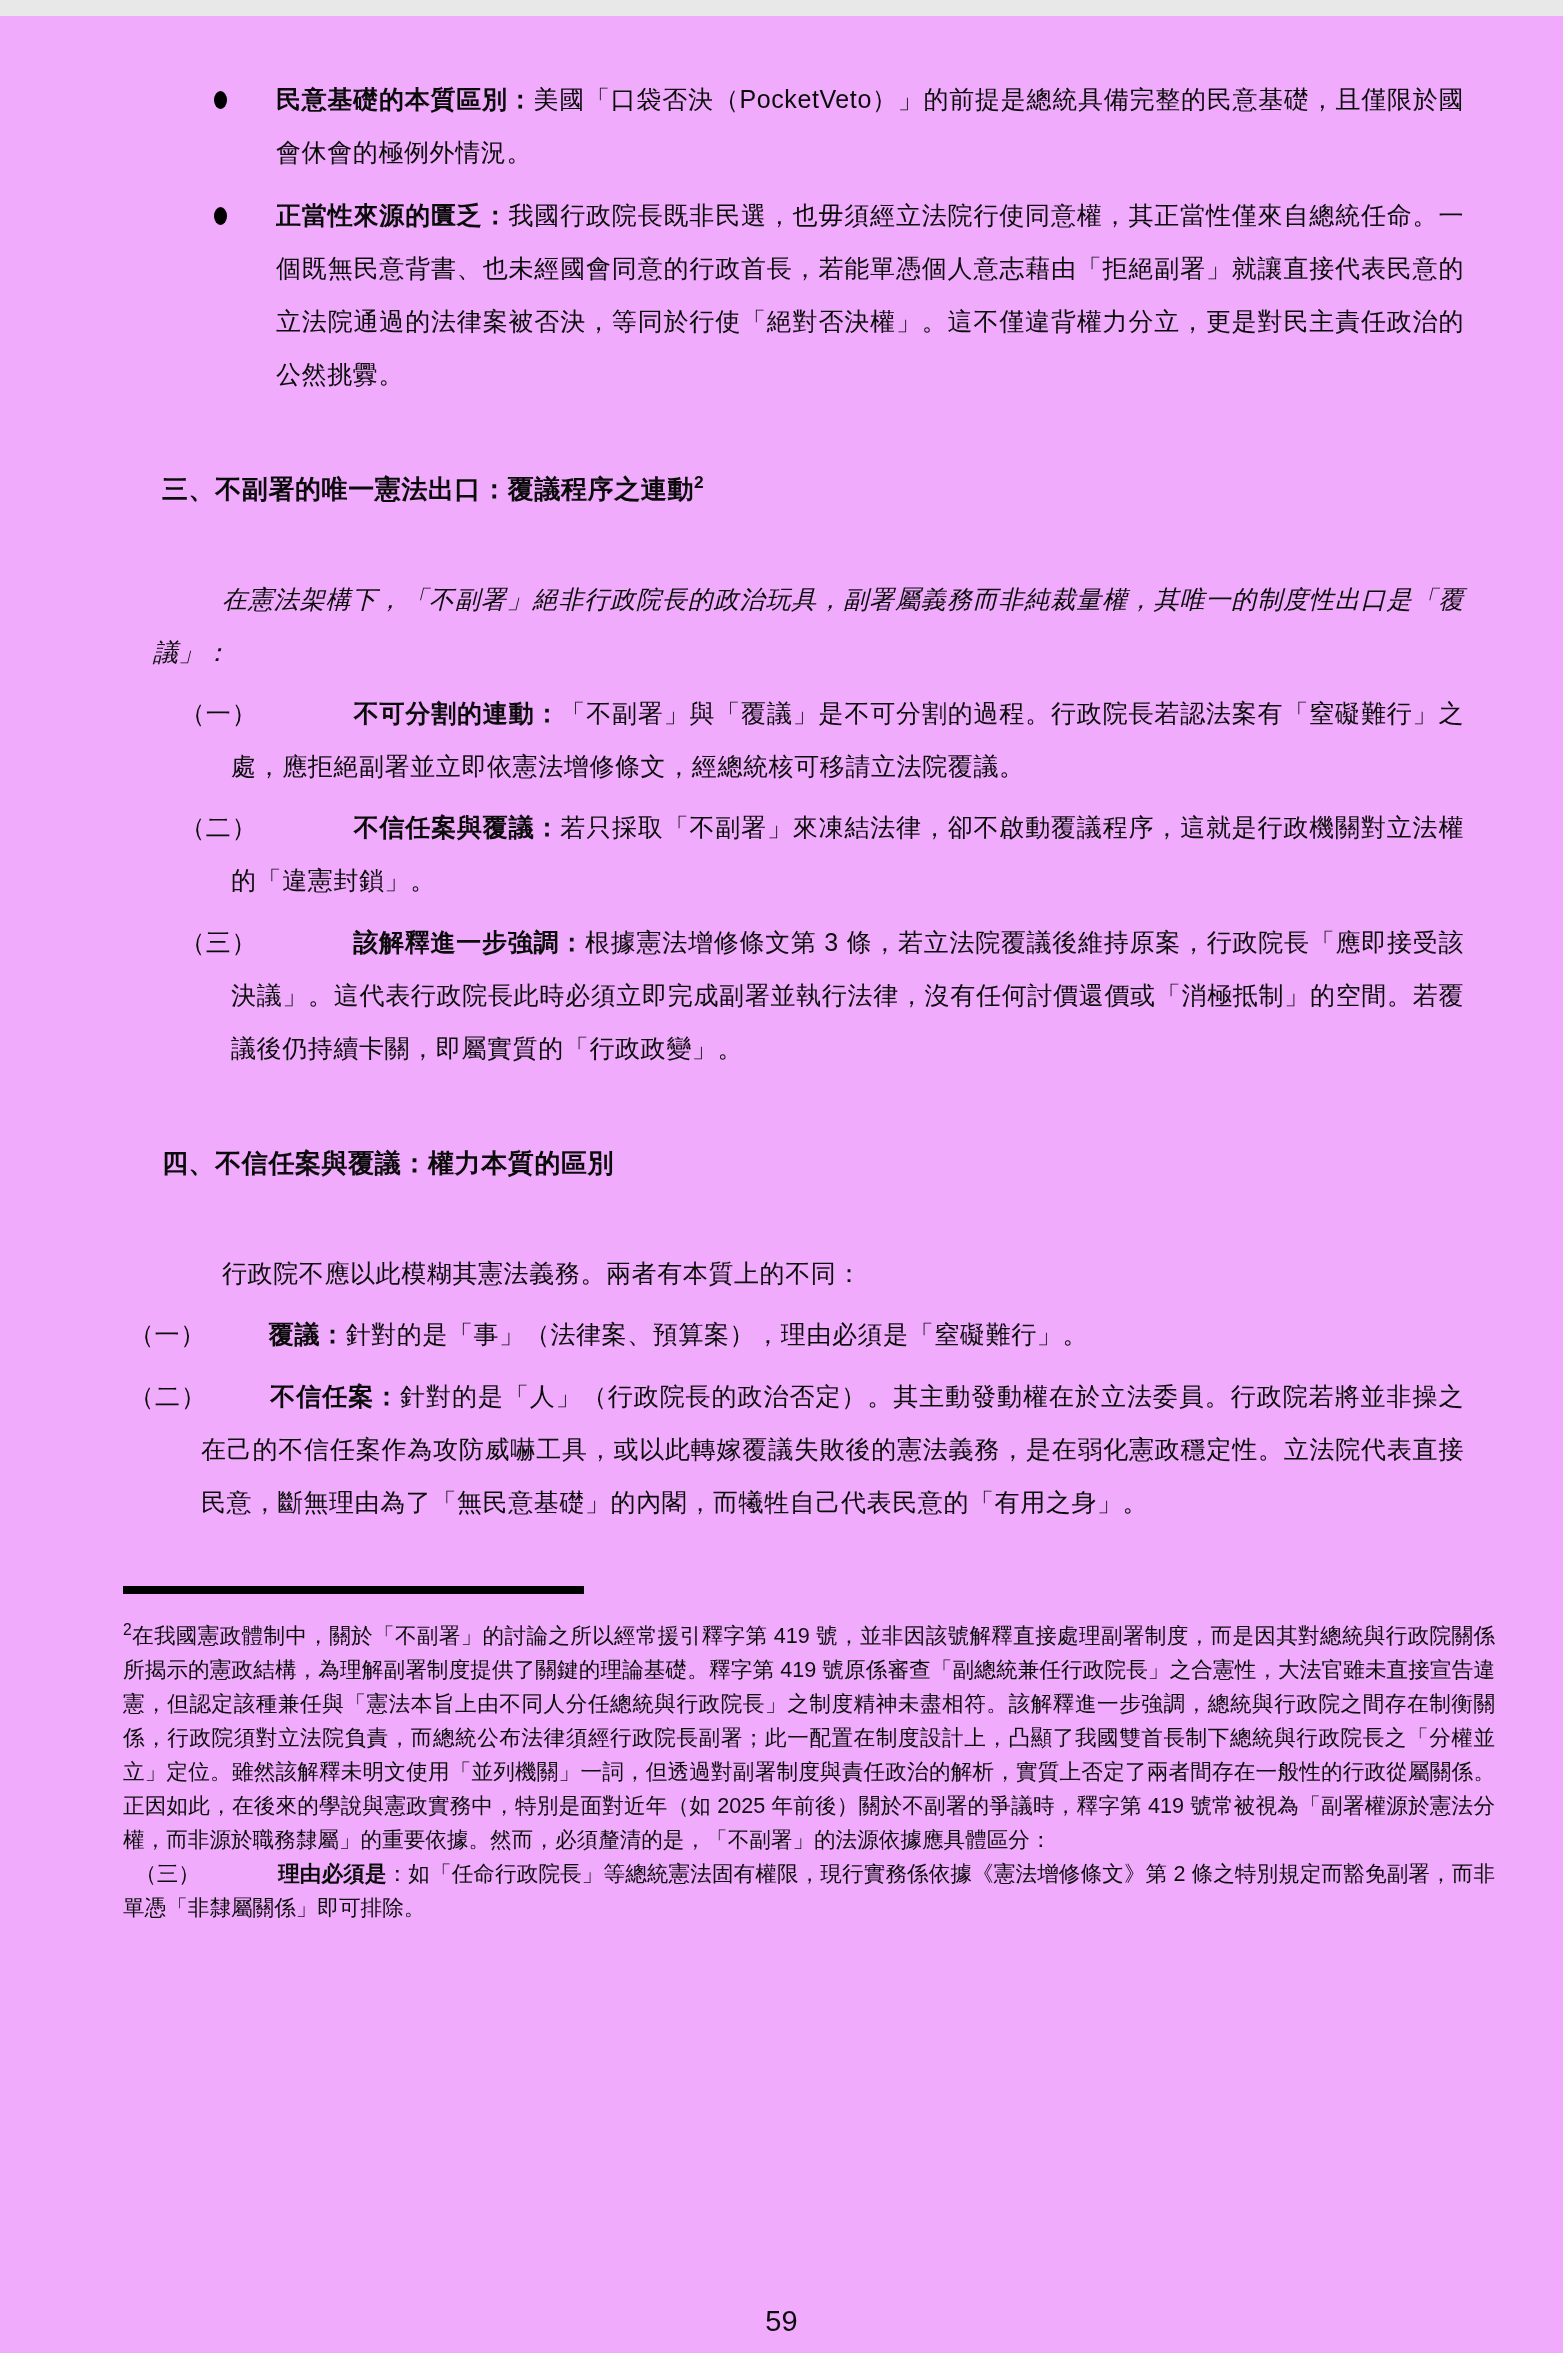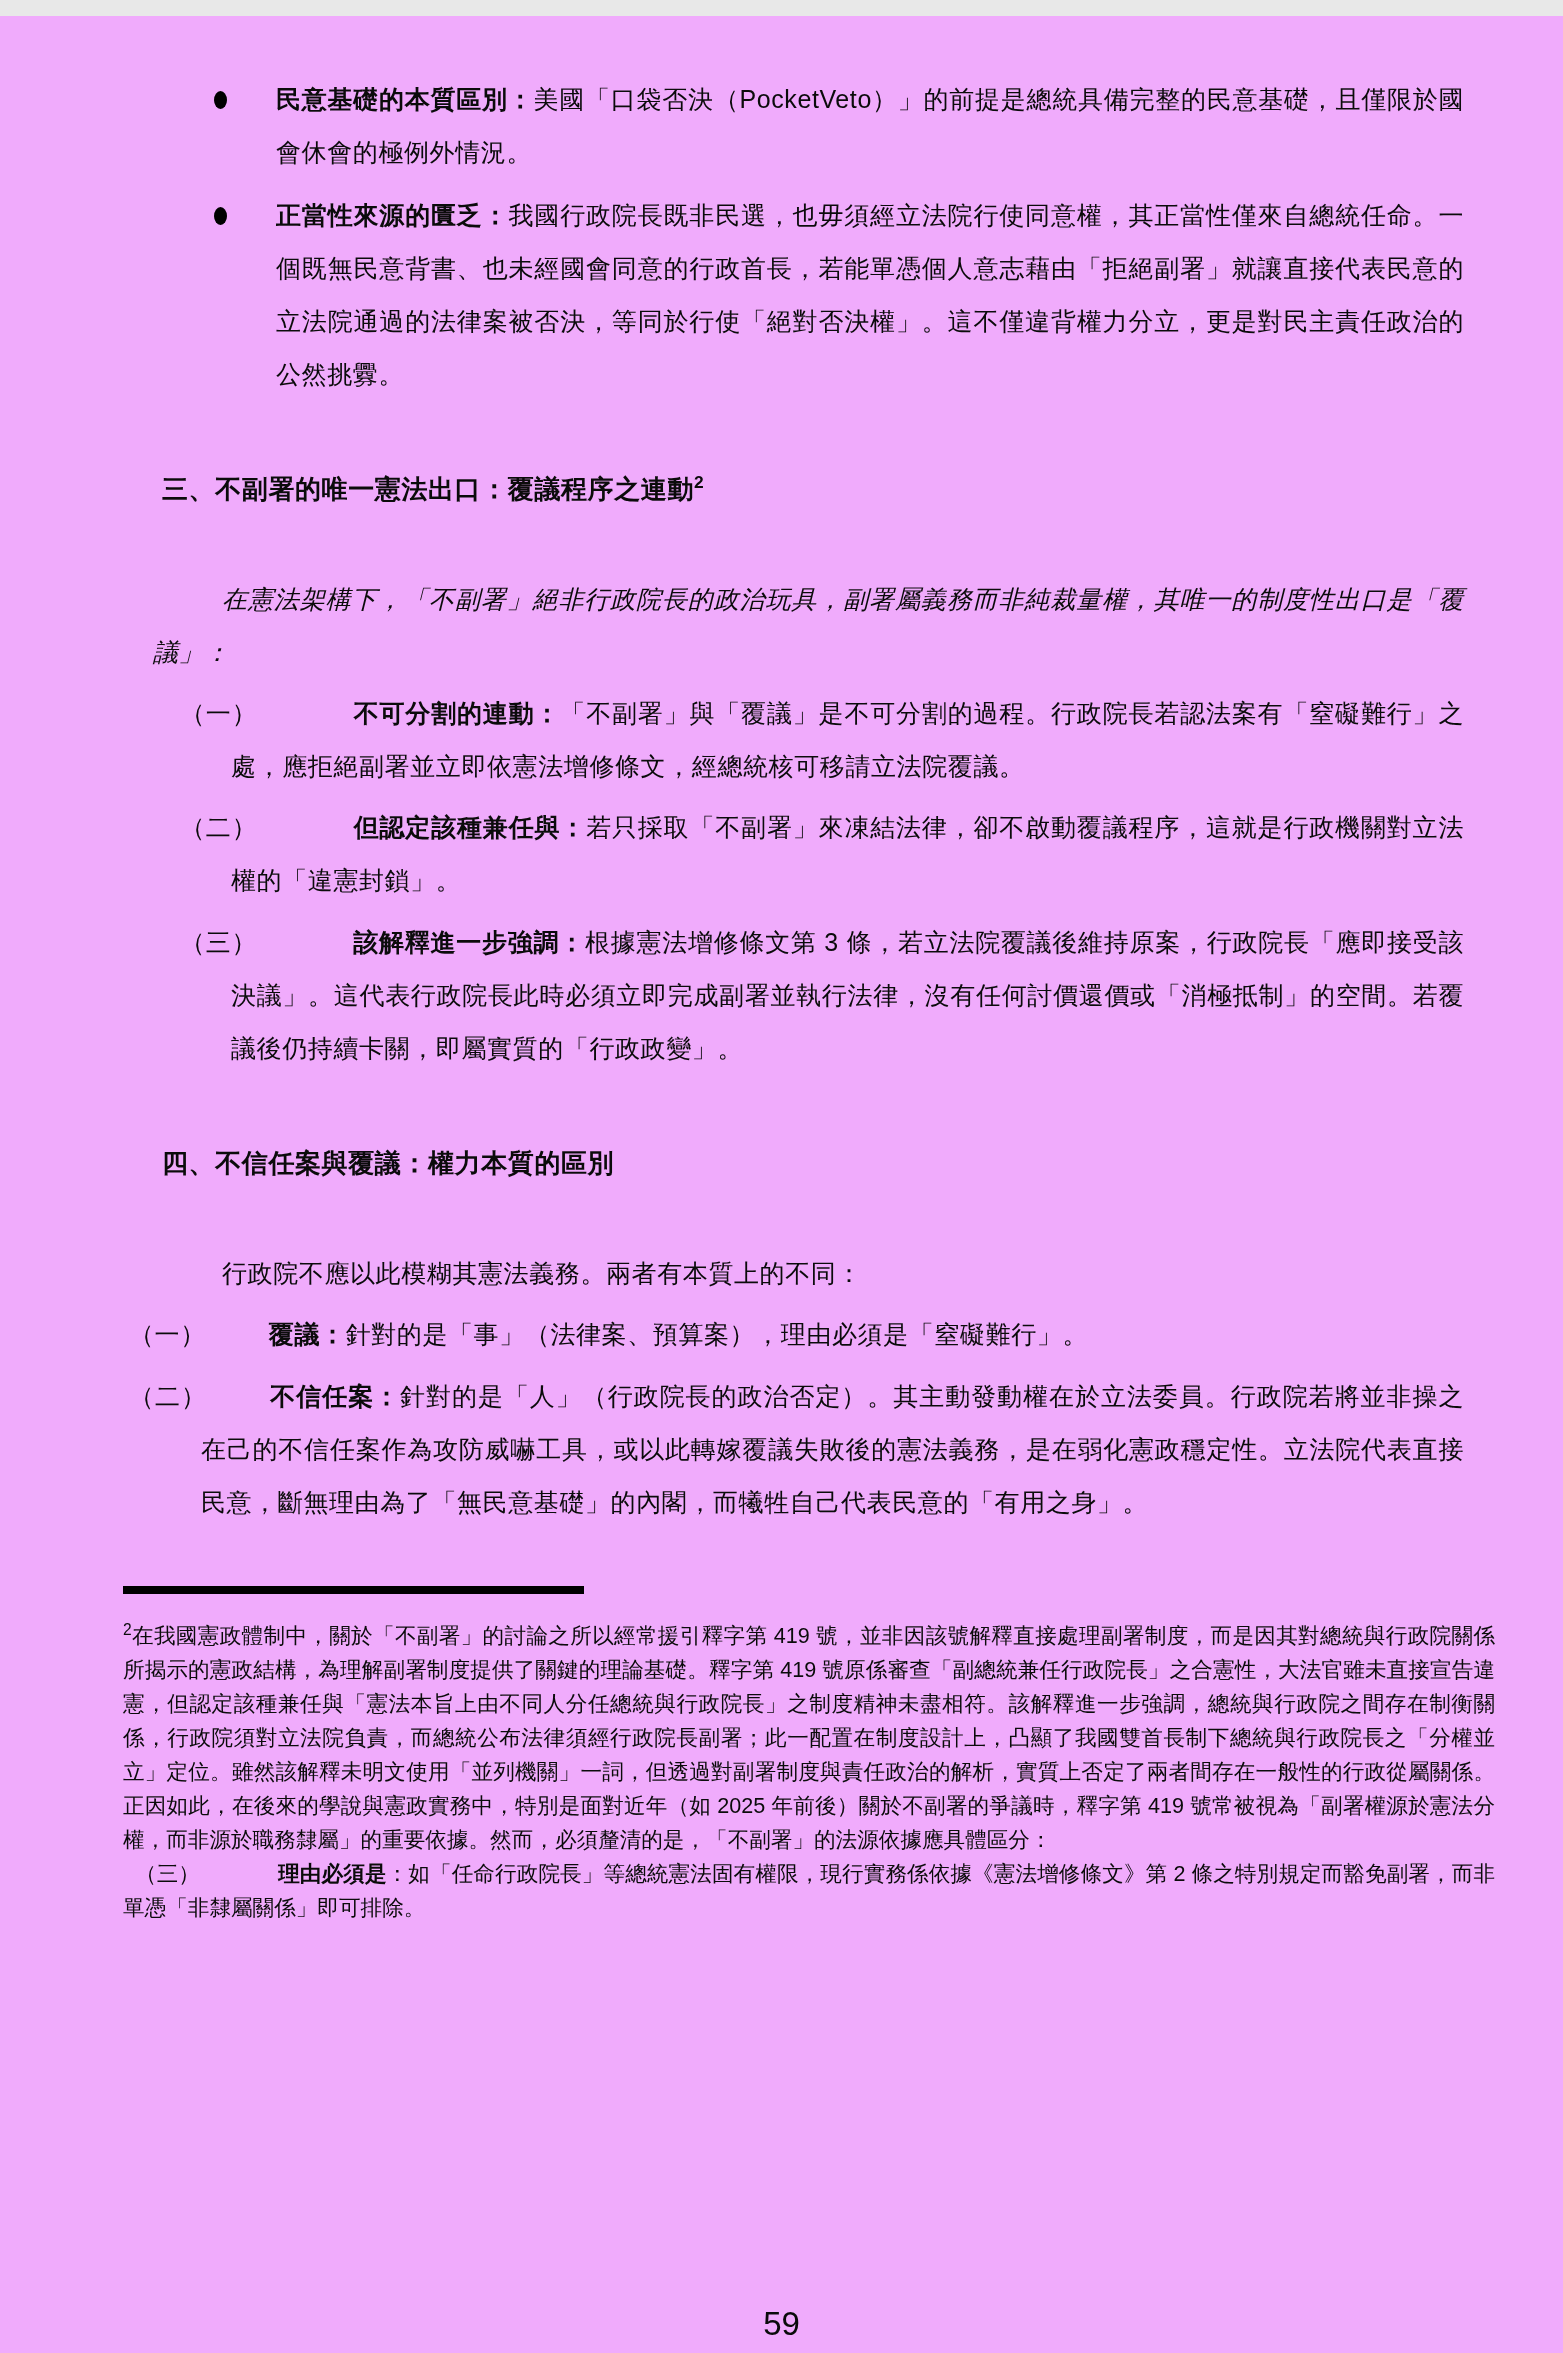--- a/index.html
+++ b/index.html
@@ -62,21 +62,21 @@
   .fn-sup{font-size:15.6px;vertical-align:super;line-height:0;}
   .fn-item{text-indent:12px;}
   .gap-fn{display:inline-block;width:78px;}
   .fn-para2{margin-top:1.2px;}
 
   .page-number{
     position:absolute;
     left:0;right:0;
     top:2289px;
     text-align:center;
-    font-size:33px;
+    font-size:29px;
     color:#0b0b0b;
   }
 </style>
 </head>
 <body>
 
 <div class="page">
   <div class="content">
 
     <div>
@@ -93,21 +93,21 @@
     <div class="sec-heading">
       <span>三、不副署的唯一憲法出口：覆議程序之連動</span><span class="sup">2</span>
     </div>
 
     <div class="intro">在憲法架構下，「不副署」絕非行政院長的政治玩具，副署屬義務而非純裁量權，其唯一的制度性出口是「覆議」：</div>
 
     <div class="s3-item">
       <span>（一）</span><span class="gap-s3"></span><b>不可分割的連動：</b><span>「不副署」與「覆議」是不可分割的過程。行政院長若認法案有「窒礙難行」之處，應拒絕副署並立即依憲法增修條文，經總統核可移請立法院覆議。</span>
     </div>
     <div class="s3-item">
-      <span>（二）</span><span class="gap-s3"></span><b>但認定該種兼任與：</b><span>若只採取「不副署」來凍結法律，卻不啟動覆議程序，這就是行政機關對立法權的「違憲封鎖」。</span>
+      <span>（二）</span><span class="gap-s3"></span><b>不信任案與覆議：</b><span>若只採取「不副署」來凍結法律，卻不啟動覆議程序，這就是行政機關對立法權的「違憲封鎖」。</span>
     </div>
     <div class="s3-item">
       <span>（三）</span><span class="gap-s3"></span><b>該解釋進一步強調：</b><span>根據憲法增修條文第 3 條，若立法院覆議後維持原案，行政院長「應即接受該決議」。這代表行政院長此時必須立即完成副署並執行法律，沒有任何討價還價或「消極抵制」的空間。若覆議後仍持續卡關，即屬實質的「行政政變」。</span>
     </div>
 
     <div class="sec-heading">四、不信任案與覆議：權力本質的區別</div>
 
     <div class="intro4">行政院不應以此模糊其憲法義務。兩者有本質上的不同：</div>
 
     <div class="s4-item">

